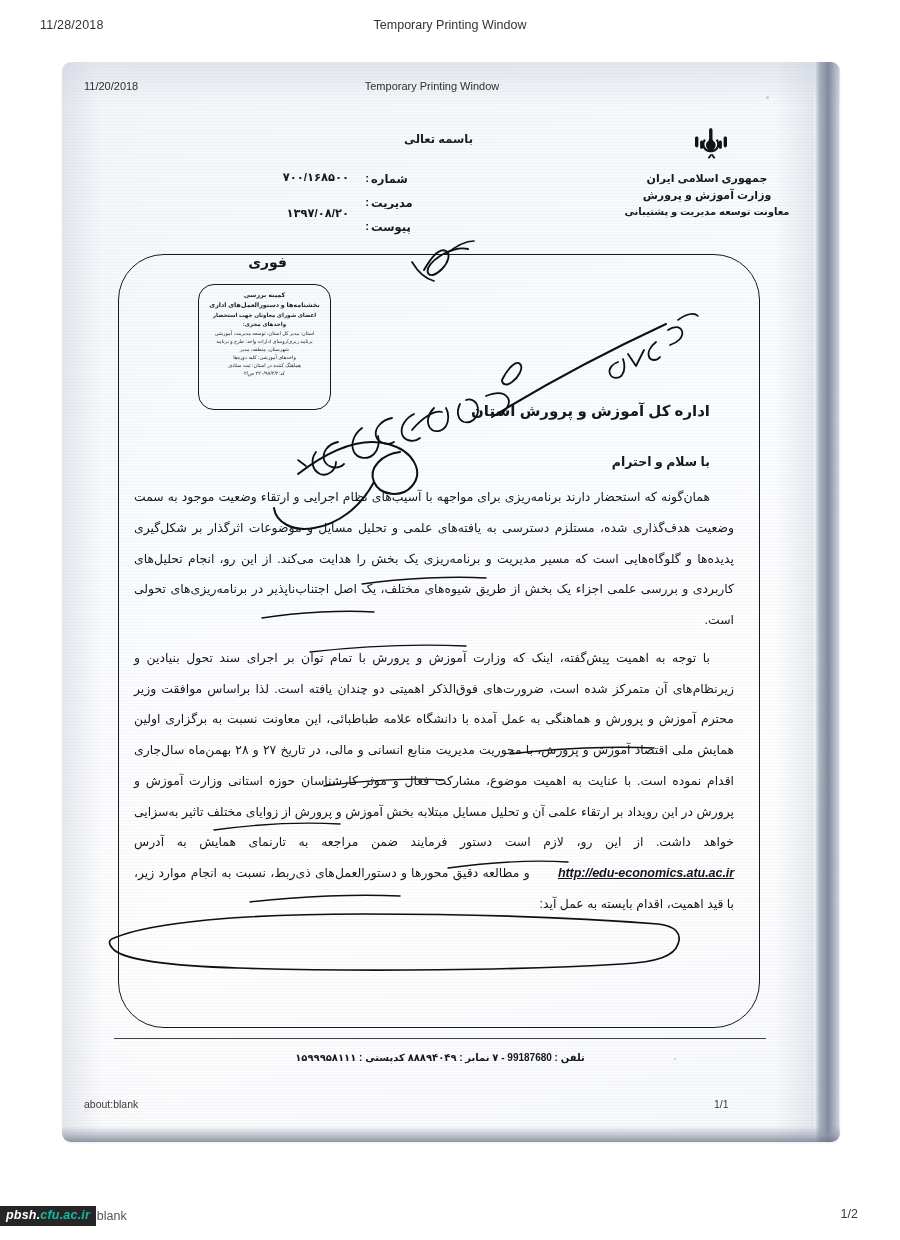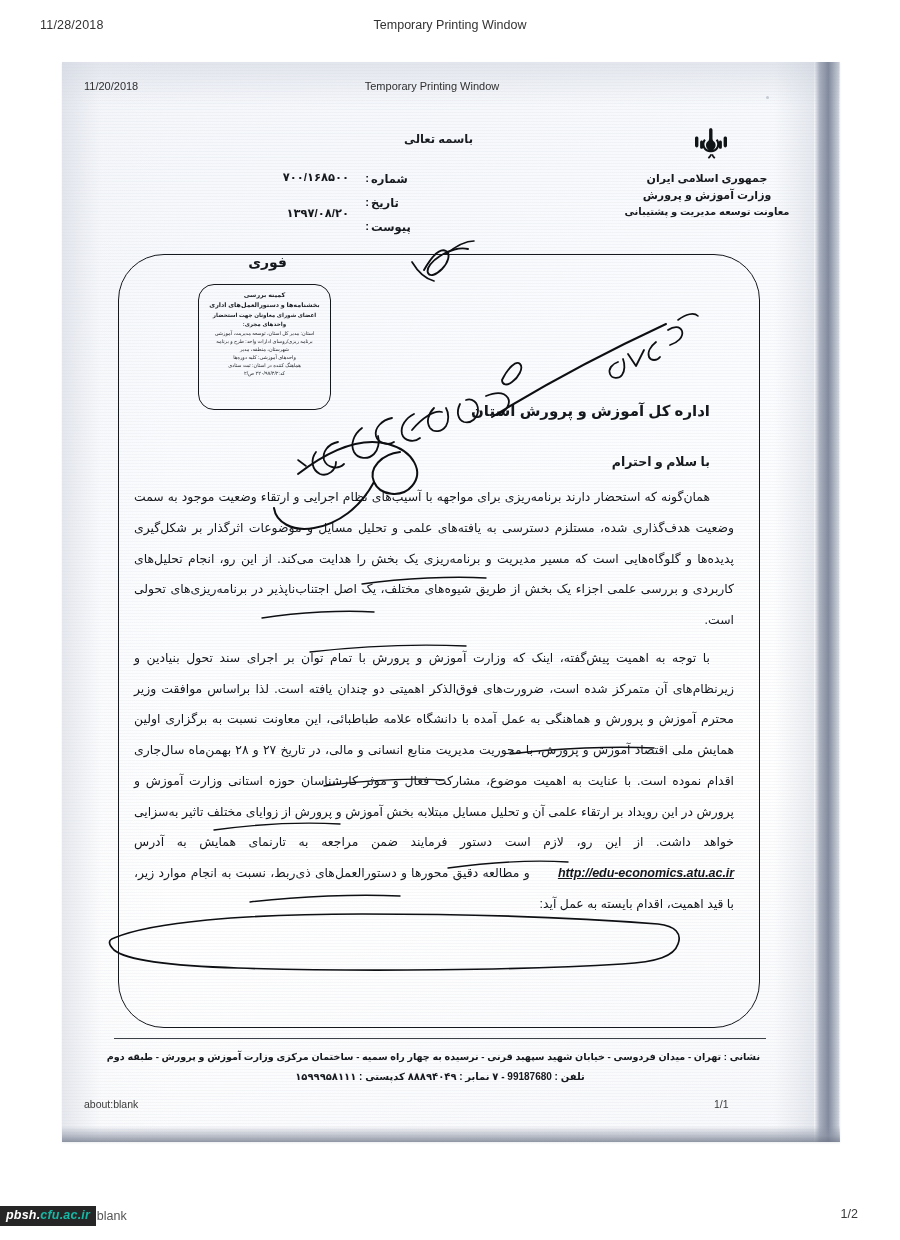--- a/index.html
+++ b/index.html
@@ -36,20 +36,21 @@
   
   .scan{
     position:absolute;left:62px;top:62px;width:778px;height:1080px;
     background:
       linear-gradient(90deg,rgba(210,214,224,.55) 0%,rgba(236,238,243,.15) 5%,rgba(255,255,255,0) 14%),
       linear-gradient(180deg,rgba(206,211,221,.5) 0%,rgba(255,255,255,0) 4%),
       repeating-linear-gradient(0deg,rgba(120,130,150,.055) 0px,rgba(120,130,150,.055) 1px,rgba(255,255,255,0) 1px,rgba(255,255,255,0) 3px),
       linear-gradient(165deg,#f4f6fa 0%,#fbfcfe 38%,#ffffff 70%,#f7f8fb 100%);
     box-shadow:0 1px 2px rgba(60,70,90,.10);
     overflow:hidden;
+    border-radius:9px;
   }
   
   .scan-edge{
     position:absolute;right:0px;top:0;width:26px;height:1080px;
     background:linear-gradient(90deg,rgba(255,255,255,0) 0%,rgba(150,158,175,.80) 22%,rgba(120,130,150,.92) 55%,rgba(168,176,190,.55) 95%,rgba(255,255,255,0) 100%);
   }
   .scan-edge-inner{
     position:absolute;right:26px;top:0;width:40px;height:1080px;
     background:linear-gradient(90deg,rgba(255,255,255,0) 0%,rgba(190,197,210,.35) 100%);
   }
@@ -175,21 +176,21 @@
       <div class="m3">معاونت توسعه مدیریت و پشتیبانی</div>
     </div>
 
     <div class="meta">
       <div class="row r1">
         <span class="lbl">شماره</span>
         <span class="colon">:</span>
         <span class="val">۷۰۰/۱۶۸۵۰۰</span>
       </div>
       <div class="row r2">
-        <span class="lbl">تاریخ</span>
+        <span class="lbl">مدیریت</span>
         <span class="colon">:</span>
         <span class="val">۱۳۹۷/۰۸/۲۰</span>
       </div>
       <div class="row r3">
         <span class="lbl">پیوست</span>
         <span class="colon">:</span>
         <span class="val"></span>
       </div>
     </div>
 
@@ -213,21 +214,20 @@
     <div class="addressee">اداره کل آموزش و پرورش استان</div>
     <div class="greeting">با سلام و احترام</div>
 
     <div class="body">
       <p>همان‌گونه که استحضار دارند برنامه‌ریزی برای مواجهه با آسیب‌های نظام اجرایی و ارتقاء وضعیت موجود به سمت وضعیت هدف‌گذاری شده، مستلزم دسترسی به یافته‌های علمی و تحلیل مسایل و موضوعات اثرگذار بر شکل‌گیری پدیده‌ها و گلوگاه‌هایی است که مسیر مدیریت و برنامه‌ریزی یک بخش را هدایت می‌کند. از این رو، انجام تحلیل‌های کاربردی و بررسی علمی اجزاء یک بخش از طریق شیوه‌های مختلف، یک اصل اجتناب‌ناپذیر در برنامه‌ریزی‌های تحولی است.</p>
       <p><span>با توجه به اهمیت پیش‌گفته، اینک که وزارت آموزش و پرورش با تمام توان بر اجرای سند تحول بنیادین و زیرنظام‌های آن متمرکز شده است، ضرورت‌های فوق‌الذکر اهمیتی دو چندان یافته است. لذا براساس موافقت وزیر محترم آموزش و پرورش و هماهنگی به عمل آمده با دانشگاه علامه طباطبائی، این معاونت نسبت به برگزاری اولین همایش ملی اقتصاد آموزش و پرورش، با محوریت مدیریت منابع انسانی و مالی، در تاریخ ۲۷ و ۲۸ بهمن‌ماه سال‌جاری اقدام نموده است. با عنایت به اهمیت موضوع، مشارکت فعال و موثر کارشناسان حوزه استانی وزارت آموزش و پرورش در این رویداد بر ارتقاء علمی آن و تحلیل مسایل مبتلابه بخش آموزش و پرورش از زوایای مختلف تاثیر به‌سزایی خواهد داشت. از این رو، لازم است دستور فرمایند ضمن مراجعه به تارنمای همایش به آدرس </span><span class="url">http://edu-economics.atu.ac.ir</span><span> و مطالعه دقیق محورها و دستورالعمل‌های ذی‌ربط، نسبت به انجام موارد زیر، با قید اهمیت، اقدام بایسته به عمل آید:</span></p>
     </div>
 
     <div class="letter-footer">
       <div class="hr"></div>
-      <div class="lf1">نشانی : تهران - میدان فردوسی - خیابان شهید سپهبد قرنی - نرسیده به چهار راه سمیه - ساختمان مرکزی وزارت آموزش و پرورش - طبقه دوم</div>
       <div class="lf2">تلفن : 99187680 - ۷    نمابر : ۸۸۸۹۴۰۴۹    کدپستی : ۱۵۹۹۹۵۸۱۱۱</div>
     </div>
   </div>
 
   <div class="ink">
     <svg width="778" height="1080" viewBox="0 0 778 1080" aria-hidden="true">
       <g fill="none" stroke="#0d0f12" stroke-linecap="round" stroke-linejoin="round">
 
         <path d="M362 208 c8-14 16-22 22-19 5 3 2 12-4 18 -6 6-12 8-14 4 -2-5 4-12 12-17 9-6 20-9 28-7" stroke-width="1.9"></path>
         <path d="M350 200 c6 10 14 17 22 19" stroke-width="1.7"></path>

